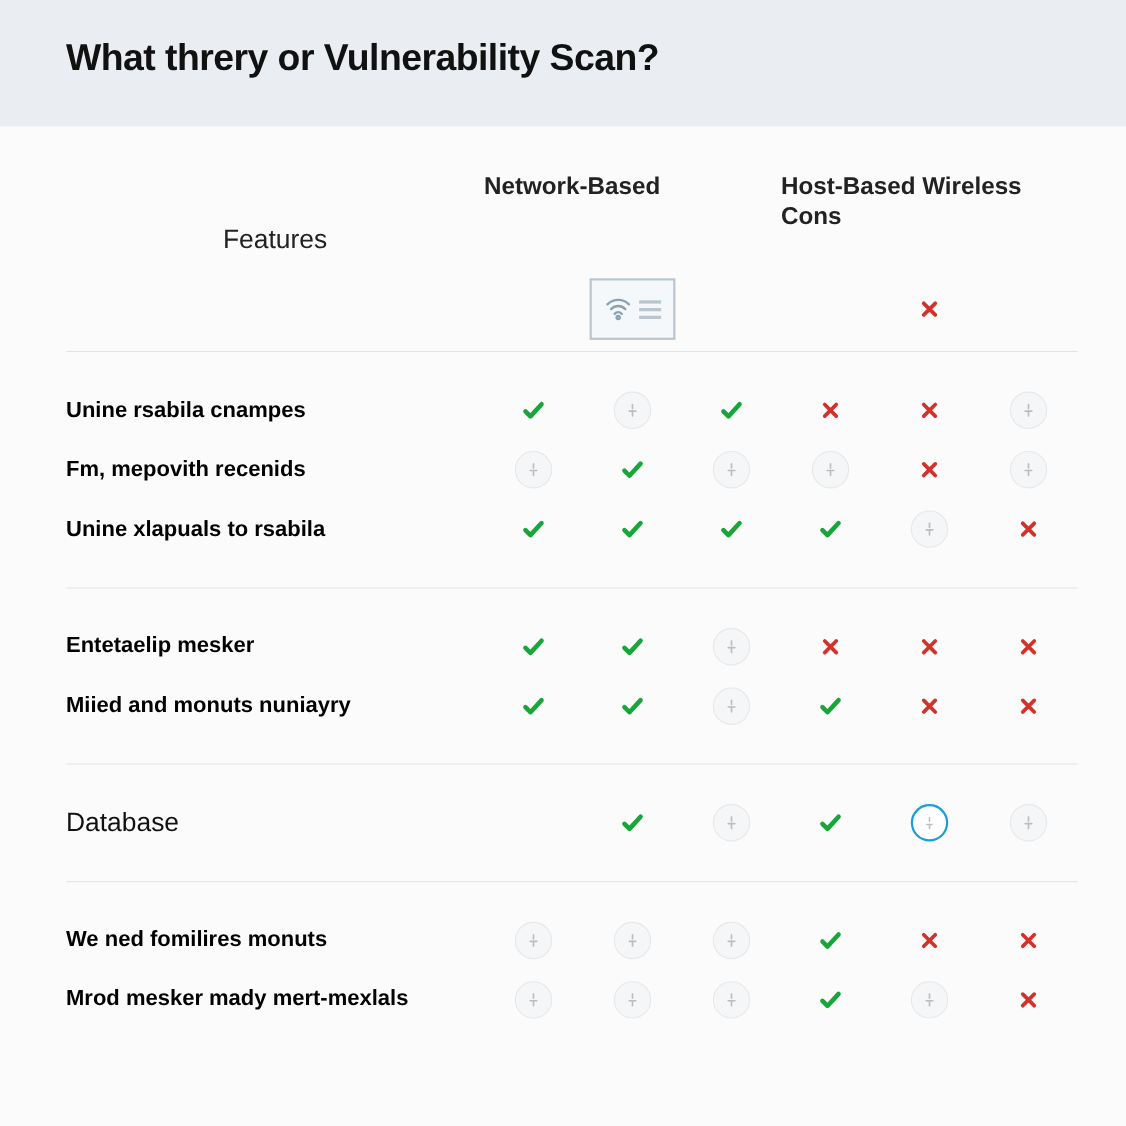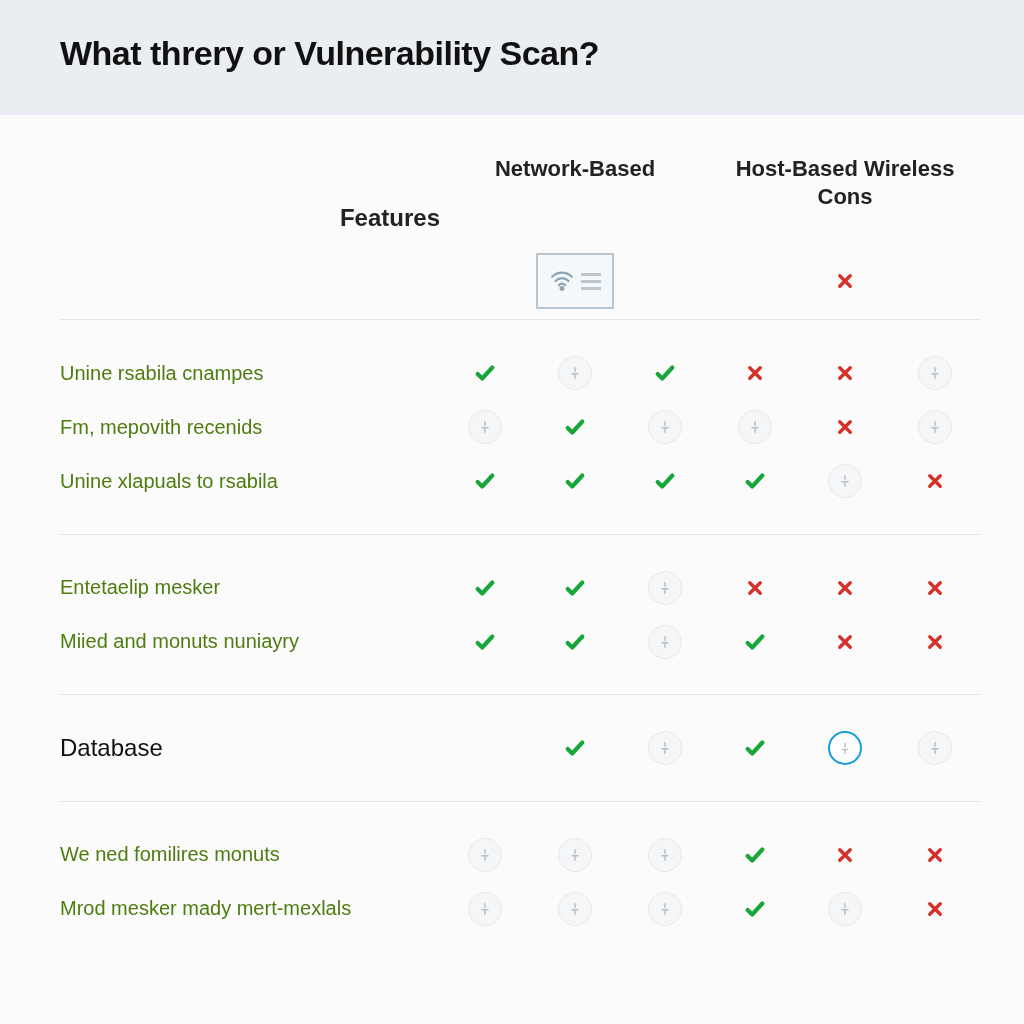--- a/index.html
+++ b/index.html
@@ -8,26 +8,26 @@
     background: #eaeef2;
     padding: 34px 76px 42px 60px;
   }
   .hero h1 { font-size: 34px; font-weight: 700; letter-spacing: -0.5px; color: #111; }
   .hero p { margin-top: 14px; font-size: 20px; color: #6b7580; letter-spacing: 0.2px; }
   .wrap { padding: 30px 60px 0 60px; }
   table { width: 100%; border-collapse: collapse; table-layout: fixed; }
   th, td { padding: 10px 0; }
   col.labelcol { width: 380px; }
   col.iconcol  { width: 90px; }
-  thead th { font-size: 22px; font-weight: 700; text-align: center; padding-bottom: 10px; vertical-align: top; line-height: 1.25; }
-  thead th.left { text-align: right; font-weight: 700; font-size: 24px; padding-top: 58px; }
+  thead th { font-size: 22px; font-weight: 700; text-align: left; padding-bottom: 10px; vertical-align: top; line-height: 1.25; }
+  thead th.left { text-align: center; font-weight: 400; font-size: 24px; padding-top: 58px; }
   tr.rule td { border-top: 1px solid #e2e4e7; height: 0; padding: 0; }
   tr.spacer td { height: 26px; padding: 0; }
   .section td.label { font-weight: 700; font-size: 24px; color: #111; }
-  td.label { font-size: 20px; color: #4d7c0f; text-align: left; padding: 10px 0; }
+  td.label { font-size: 20px; color: #000000; text-align: left; padding: 10px 0; font-weight: bold; }
   td.ic { text-align: center; vertical-align: middle; }
   .chip {
     display: inline-flex; align-items: center; justify-content: center;
     width: 34px; height: 34px; border-radius: 50%;
     background: #f5f6f7; border: 1px solid #e6e8ea;
   }
   .chip.plain { background: transparent; border: none; }
   .chip.blue-ring { background: #fff; border: 2px solid #1b9dd9; }
   .check svg { width: 22px; height: 22px; }
   .check path { stroke: #18a63a; stroke-width: 4.5; fill: none; stroke-linecap: round; stroke-linejoin: round; }

